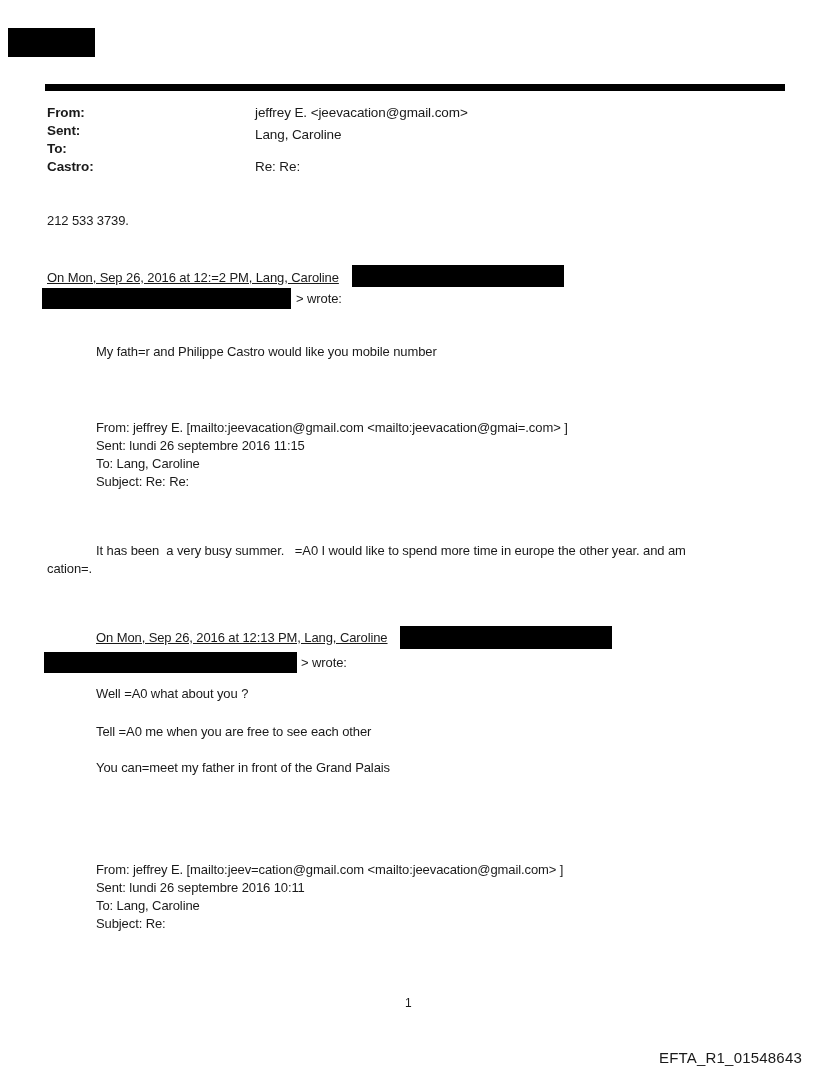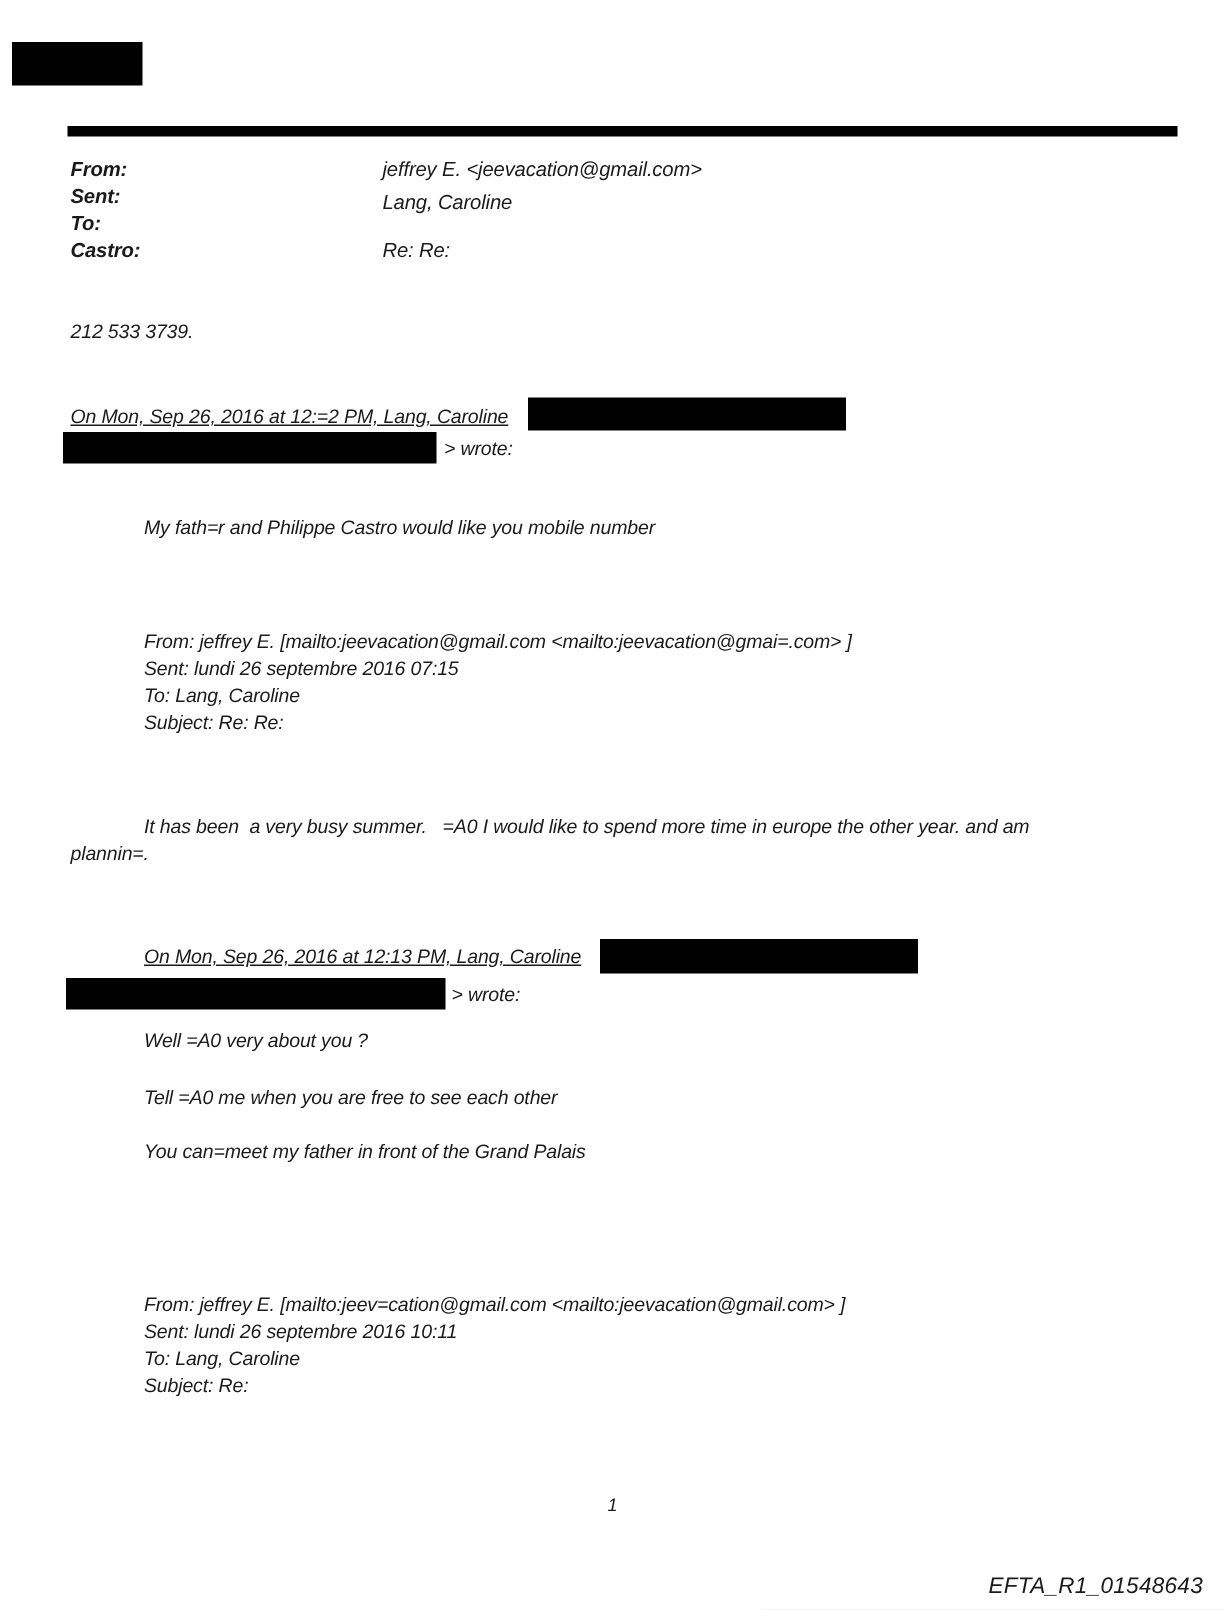--- a/index.html
+++ b/index.html
@@ -1,15 +1,15 @@
 <!DOCTYPE html>
 <html><head>
 <meta charset="utf-8">
 <style>
-  * { margin: 0; padding: 0; box-sizing: border-box; font-style: italic; }
+  * { margin: 0; padding: 0; box-sizing: border-box; }
   html, body { background: #e8e8e8; }
   .page {
     position: relative;
     width: 816px;
     height: 1073px;
     background: #ffffff;
     font-family: "Liberation Sans", sans-serif;
     color: #1a1a1a;
     overflow: hidden;
     margin: 0 auto;
@@ -52,33 +52,33 @@
   <div class="t" style="left:47px; top:213px">212 533 3739.</div>
 
   <div class="t u" style="left:47px; top:270px">On Mon, Sep 26, 2016 at 12:=2 PM, Lang, Caroline</div>
   <div class="redact" style="left:352px; top:265px; width:212px; height:22px"></div>
   <div class="redact" style="left:42px; top:288px; width:249px; height:21px"></div>
   <div class="t" style="left:296px; top:291px">&gt; wrote:</div>
 
   <div class="t" style="left:96px; top:420px">From: jeffrey E. [mailto:jeevacation@gmail.com &lt;mailto:jeevacation@gmai=.com&gt; ]</div>
 
   <div class="t" style="left:96px; top:344px">My fath=r and Philippe Castro would like you mobile number</div>
-  <div class="t" style="left:96px; top:438px">Sent: lundi 26 septembre 2016 07:15</div>
+  <div class="t" style="left:96px; top:438px">Sent: lundi 26 septembre 2016 11:15</div>
   <div class="t" style="left:96px; top:456px">To: Lang, Caroline</div>
   <div class="t" style="left:96px; top:474px">Subject: Re: Re:</div>
 
   <div class="t" style="left:96px; top:543px">It has been  a very busy summer.   =A0 I would like to spend more time in europe the other year. and am</div>
-  <div class="t" style="left:47px; top:561px">plannin=.</div>
+  <div class="t" style="left:47px; top:561px">cation=.</div>
 
   <div class="t u" style="left:96px; top:630px">On Mon, Sep 26, 2016 at 12:13 PM, Lang, Caroline</div>
   <div class="redact" style="left:400px; top:626px; width:212px; height:23px"></div>
   <div class="redact" style="left:44px; top:652px; width:253px; height:21px"></div>
   <div class="t" style="left:301px; top:655px">&gt; wrote:</div>
 
-  <div class="t" style="left:96px; top:686px">Well =A0 very about you ?</div>
+  <div class="t" style="left:96px; top:686px">Well =A0 what about you ?</div>
   <div class="t" style="left:96px; top:724px">Tell =A0 me when you are free to see each other</div>
   <div class="t" style="left:96px; top:760px">You can=meet my father in front of the Grand Palais</div>
 
   <div class="t" style="left:96px; top:862px">From: jeffrey E. [mailto:jeev=cation@gmail.com &lt;mailto:jeevacation@gmail.com&gt; ]</div>
   <div class="t" style="left:96px; top:880px">Sent: lundi 26 septembre 2016 10:11</div>
   <div class="t" style="left:96px; top:898px">To: Lang, Caroline</div>
   <div class="t" style="left:96px; top:916px">Subject: Re:</div>
 
   <div class="t pagenum" style="left:405px; top:995px">1</div>
 

